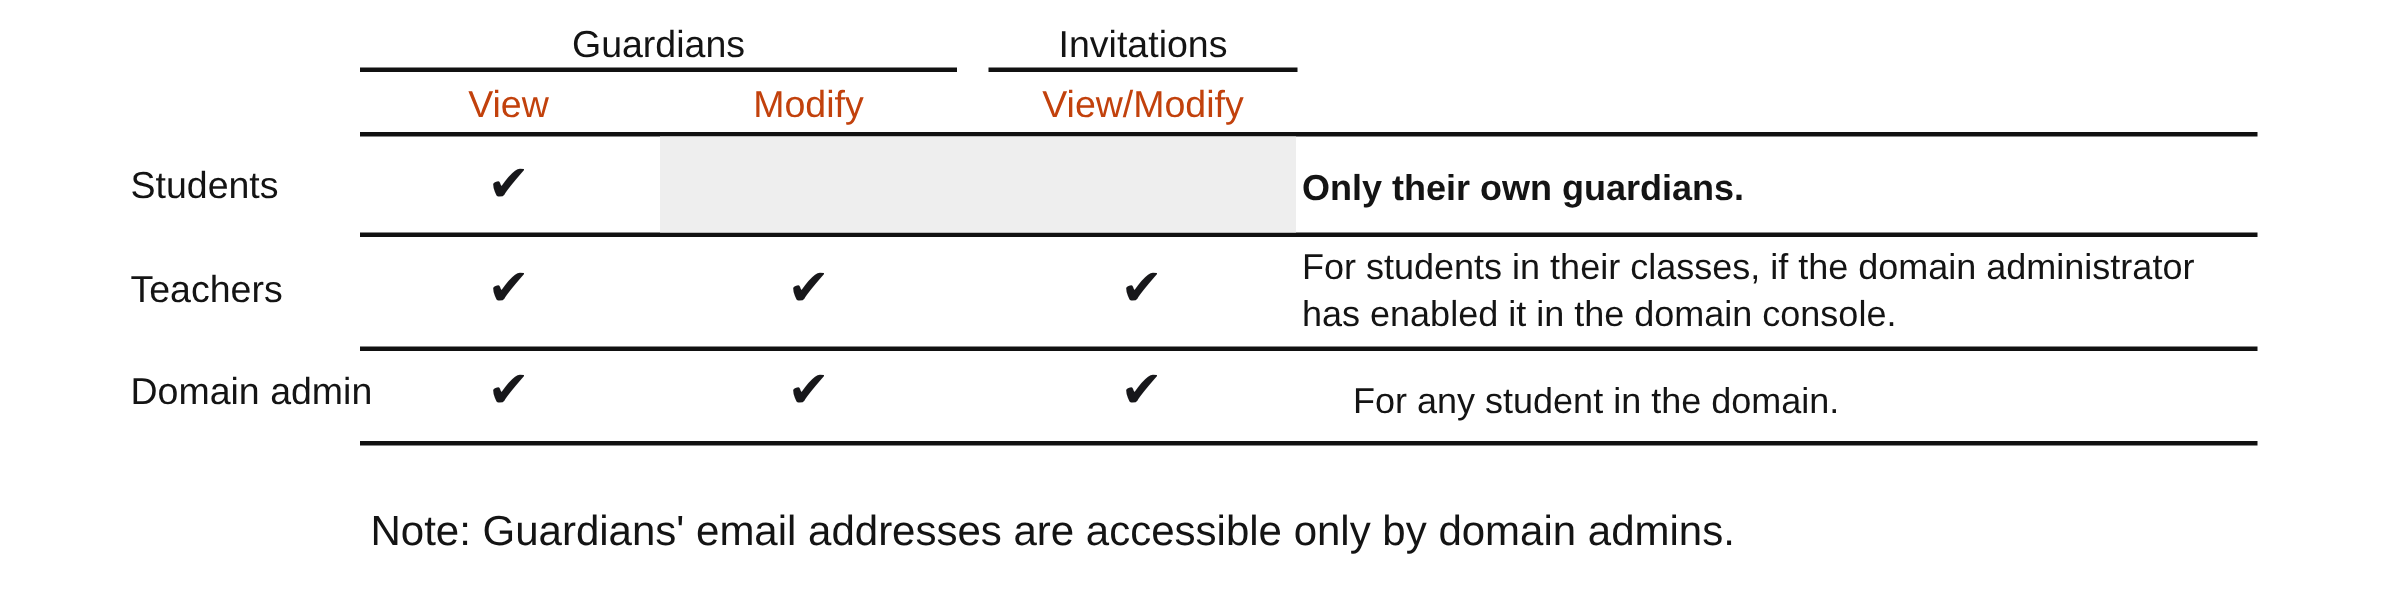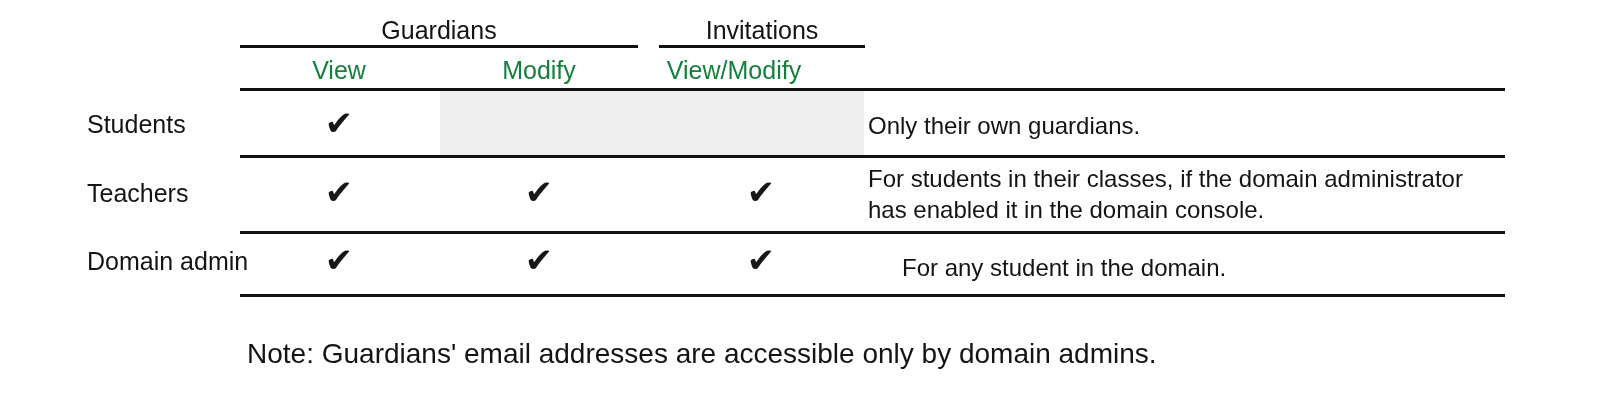--- a/index.html
+++ b/index.html
@@ -44,25 +44,25 @@
   .grule-invitations { left: 659px; width: 206px; }
 
   
   .col-head {
     position: absolute;
     font-size: 25px;
     line-height: 25px;
     text-align: center;
     white-space: nowrap;
     top: 58px;
-    color: #15803d;
+    color: #c2410c;
   }
   .ch-view        { left: 240px; width: 198px; }
   .ch-modify      { left: 440px; width: 198px; }
-  .ch-viewmodify  { left: 631px; width: 206px; }
+  .ch-viewmodify  { left: 659px; width: 206px; }
 
   
   .rule {
     position: absolute;
     left: 240px;
     width: 1265px;
     height: 3px;
     background: #111111;
   }
   .rule-top      { top: 88px; }
@@ -114,21 +114,21 @@
 
   
   .note {
     position: absolute;
     left: 868px;
     width: 640px;
     font-size: 24px;
     line-height: 31px;
     color: #141414;
   }
-  .nt-0 { top: 110px; }
+  .nt-0 { top: 110px; font-weight: bold; }
   .nt-1 { top: 163px; }
   .nt-2 { top: 252px; margin-left: 34px; }
 
   
   .footnote {
     position: absolute;
     left: 247px;
     top: 340px;
     font-size: 28px;
     line-height: 28px;

